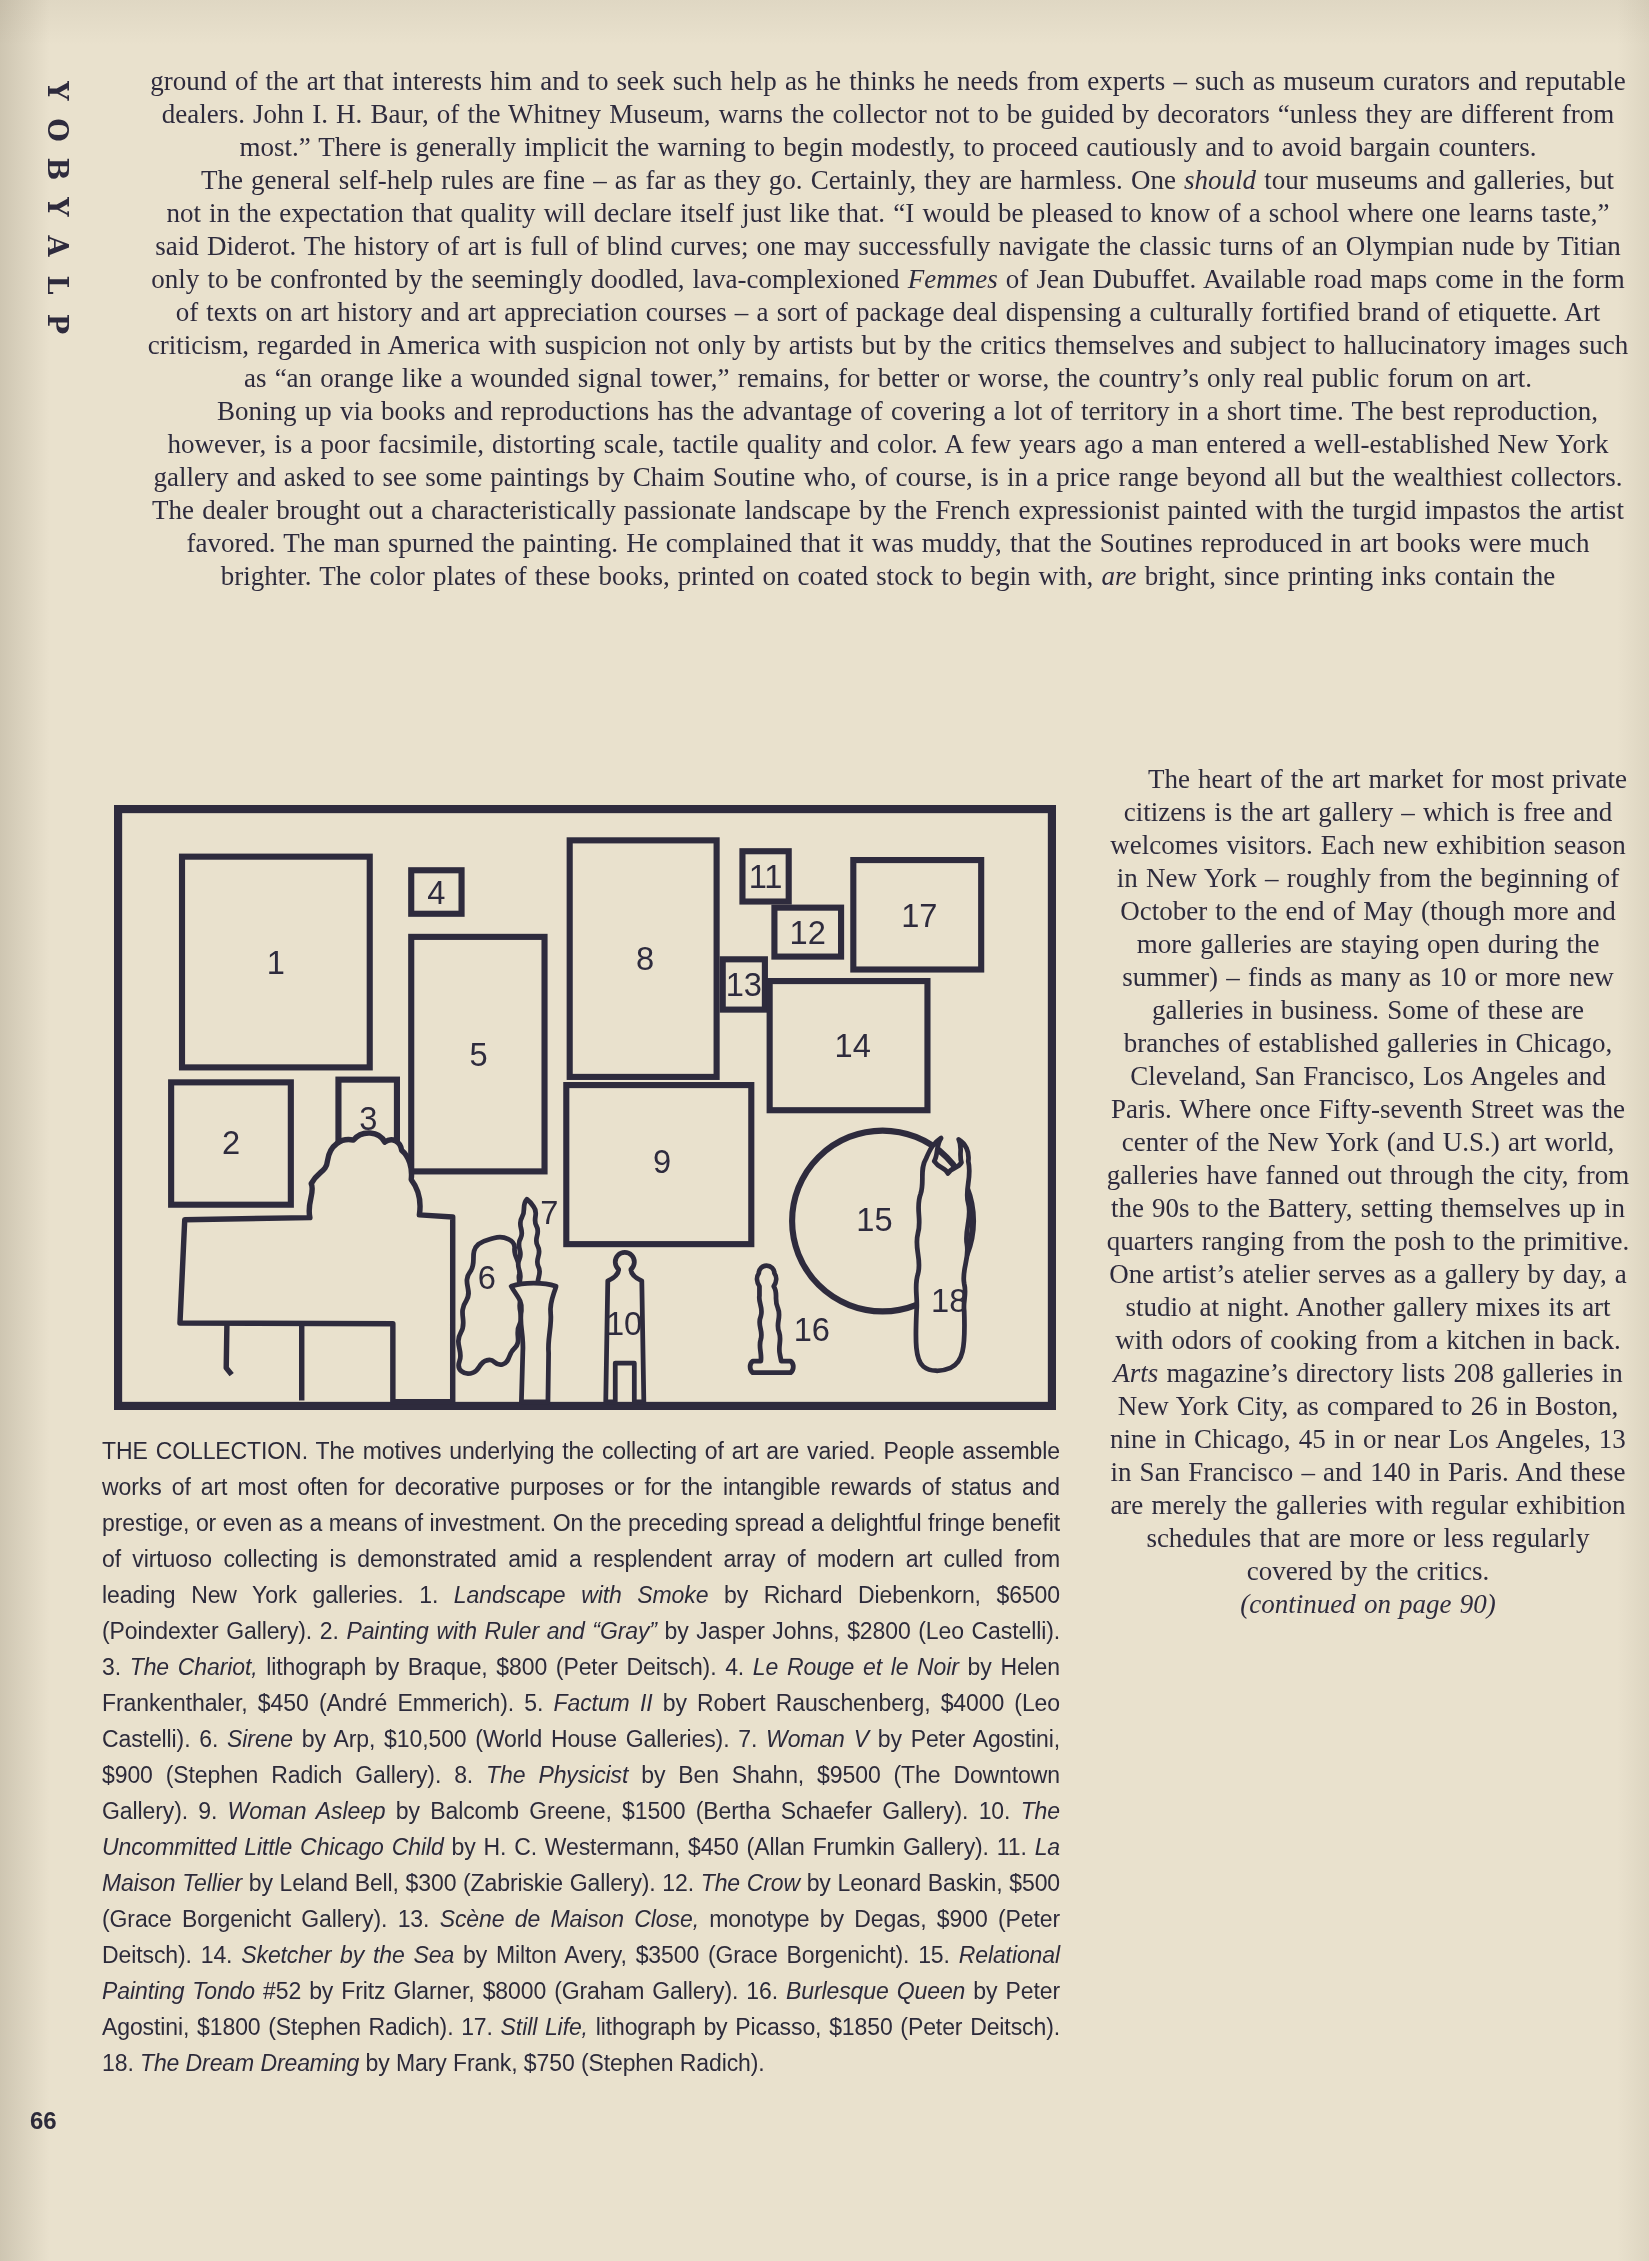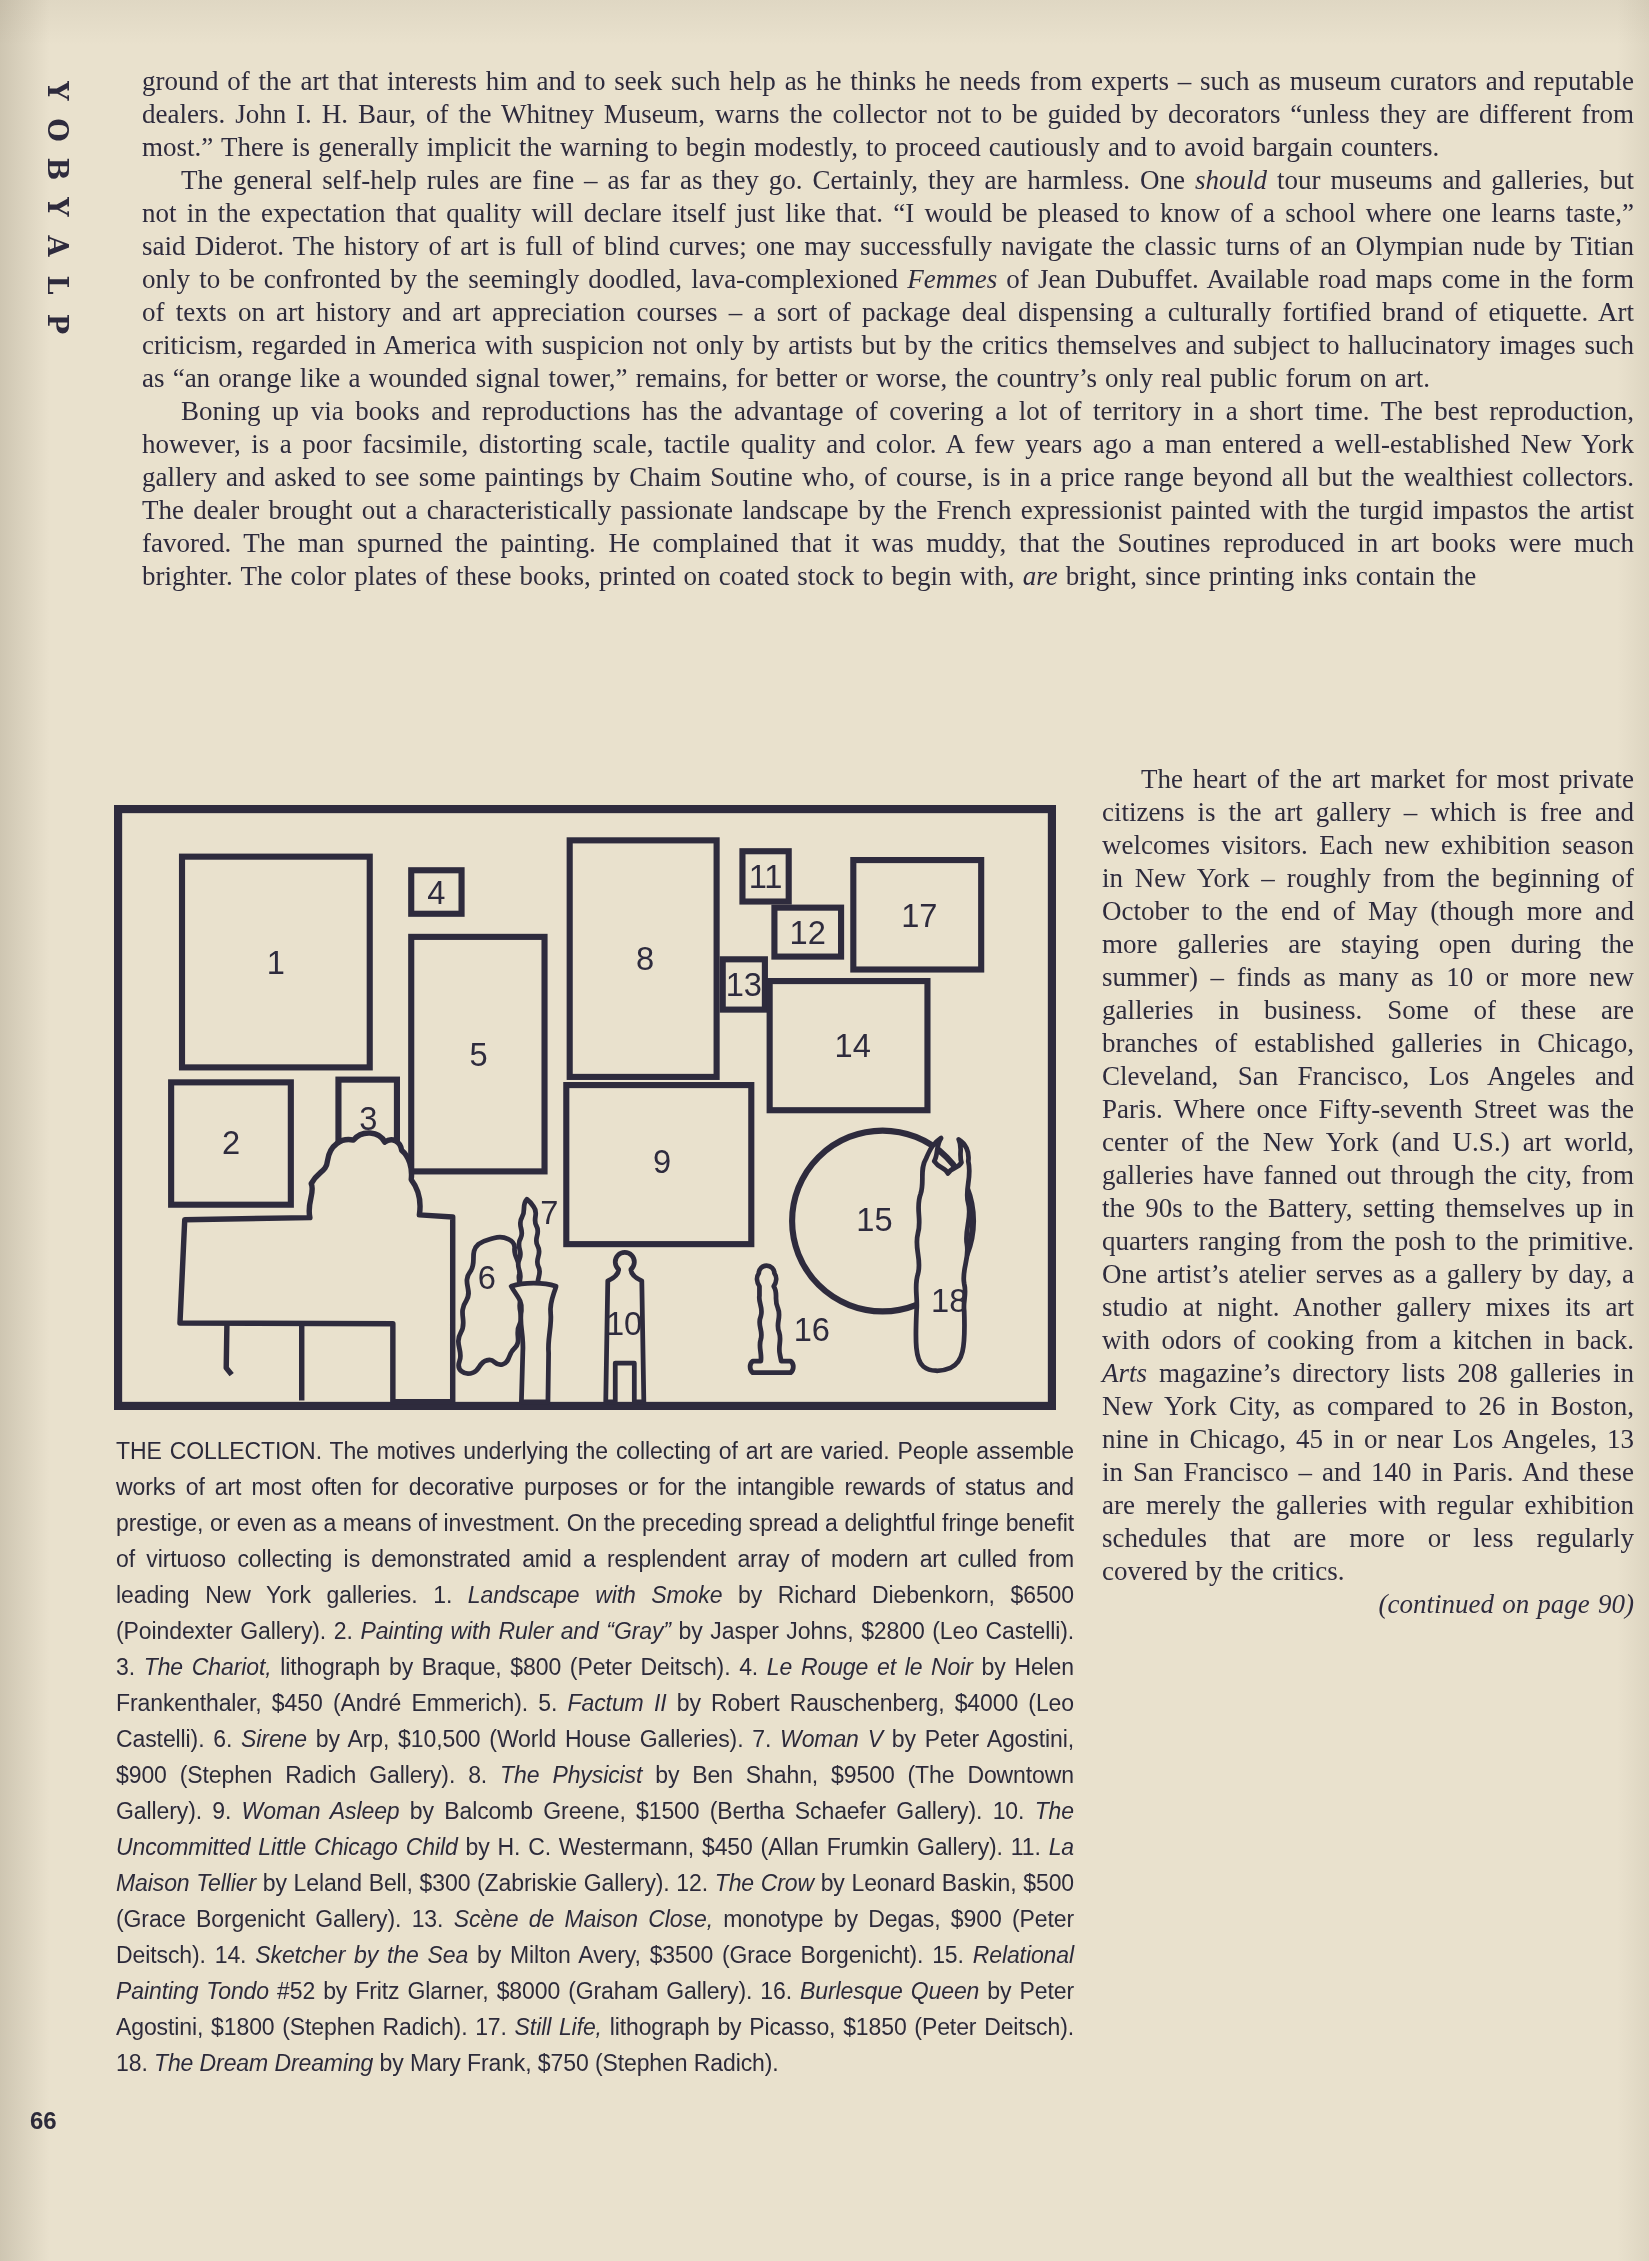--- a/index.html
+++ b/index.html
@@ -8,33 +8,33 @@
     background:#e9e1cd; overflow:hidden;
     font-family:"Liberation Serif", serif; color:#2e2b3d;
   }
   .page::before {
     content:""; position:absolute; inset:0; pointer-events:none;
     background:linear-gradient(90deg, rgba(110,100,80,0.22), rgba(110,100,80,0) 3%),
                linear-gradient(270deg, rgba(110,100,80,0.10), rgba(110,100,80,0) 2%),
                linear-gradient(180deg, rgba(110,100,80,0.08), rgba(110,100,80,0) 2%);
   }
   .body-text { font-size:27px; line-height:33px; text-align:justify; word-spacing:1.4px;margin-left:16px; }
-  .body-text p { margin:0; }
+  .body-text p { margin:0;text-align:center; }
   .indent { text-indent:39px; }
   .top-block { position:absolute; left:126px; top:65px; width:1492px; }
   .right-col { position:absolute; left:1086px; top:763px; width:532px; }
   .continued { text-align:right; font-style:italic; margin-top:1.4px; }
   .diagram-wrap { position:absolute; left:114px; top:805px; width:942px; height:605px; }
   .diagram-wrap svg { display:block; width:100%; height:100%; }
   .diagram-wrap text {
     font-family:"Liberation Sans", sans-serif; font-size:48px;
     fill:#2e2b3d; text-anchor:middle;
   }
   .caption {
-    position:absolute; left:116px; top:1433px; width:958px;
+    position:absolute; left:102px; top:1433px; width:958px;
     font-family:"Liberation Sans", sans-serif; font-size:23px;
     line-height:36px; letter-spacing:-0.1px; text-align:justify; color:#2c2a3a;
   }
   .rail {
     position:absolute; left:39px; top:76px; width:35px;
     display:flex; flex-direction:column; align-items:center; gap:8.8px;
   }
   .rail .rail-letter {
     display:block; width:30px; height:30px; line-height:30px; text-align:center;
     transform:rotate(90deg);

